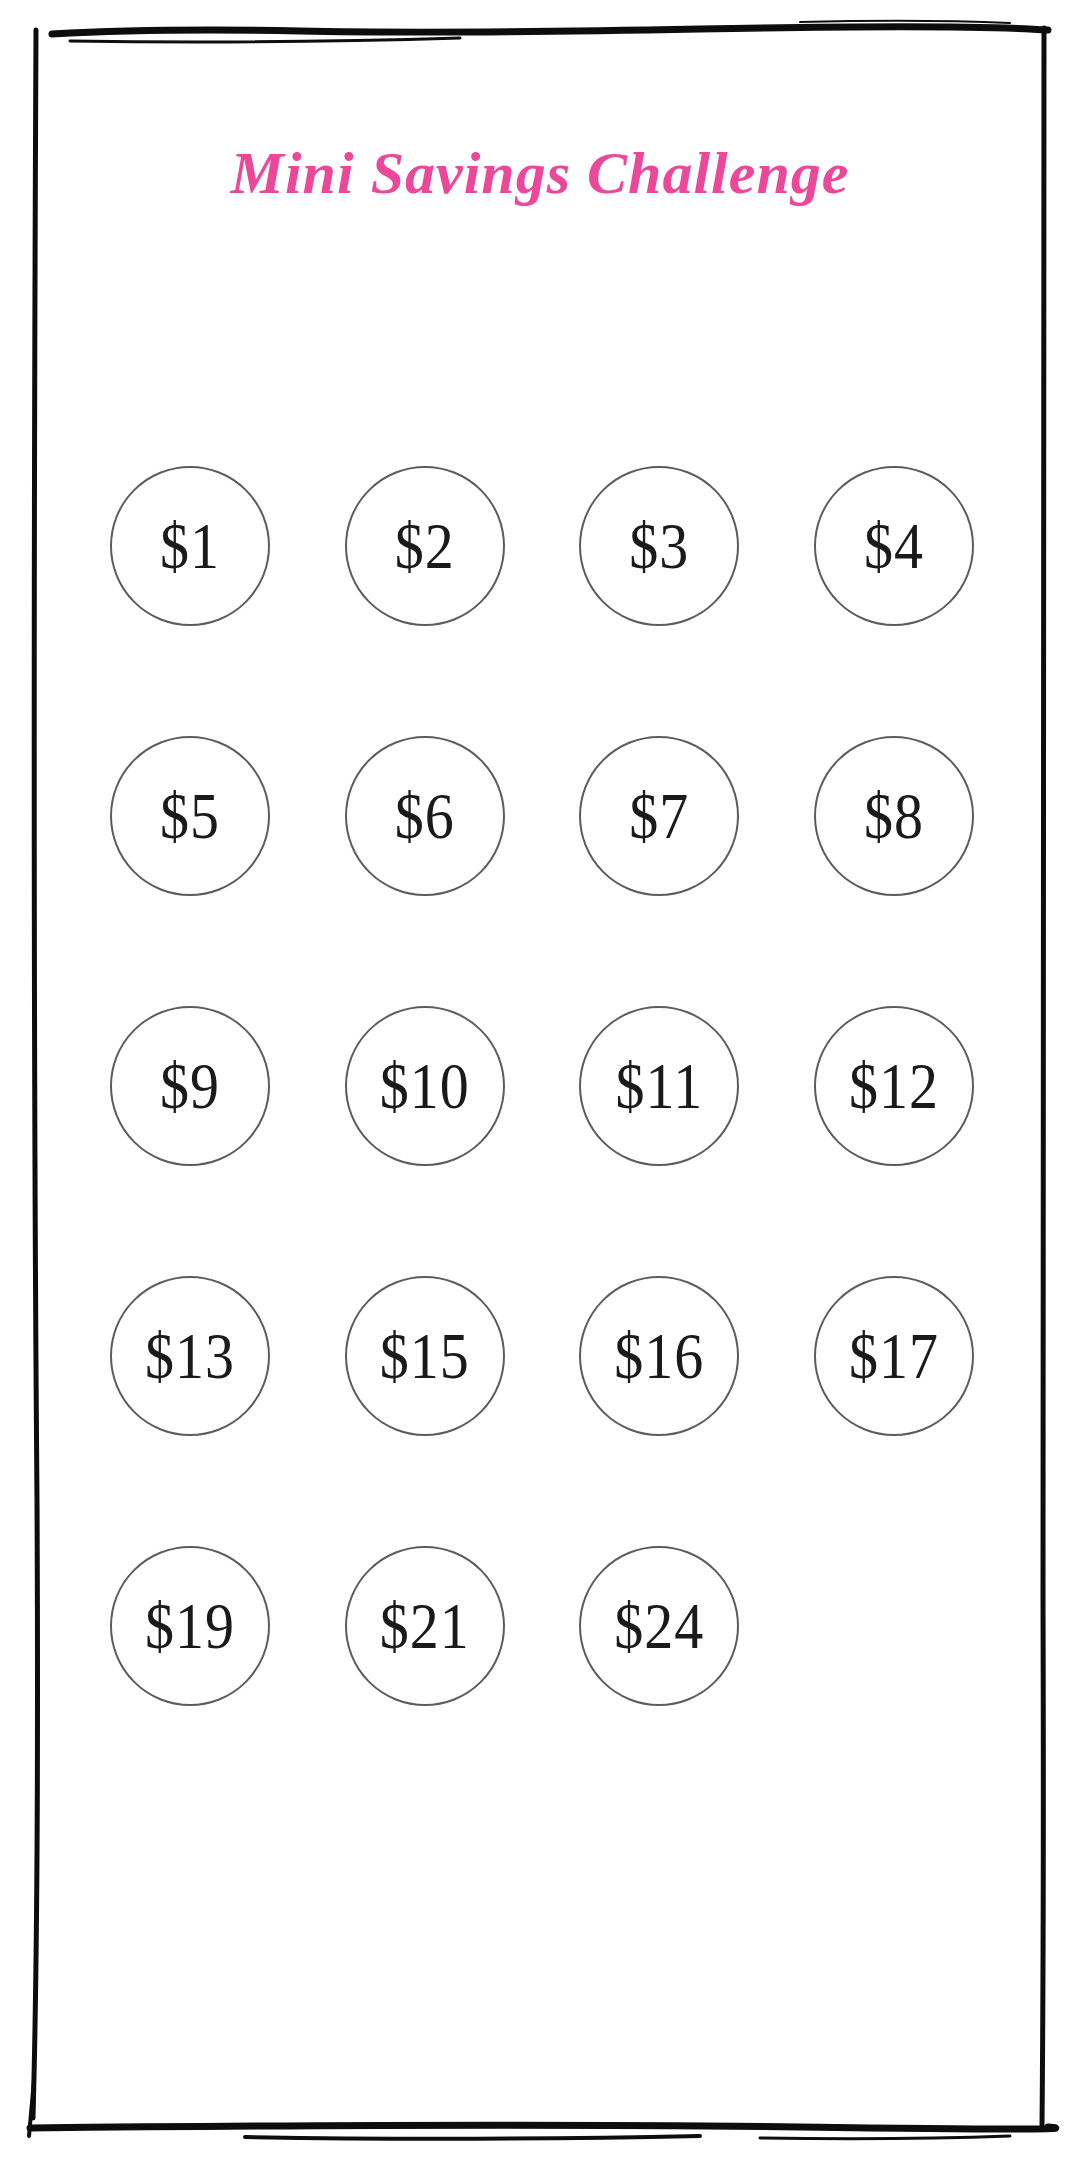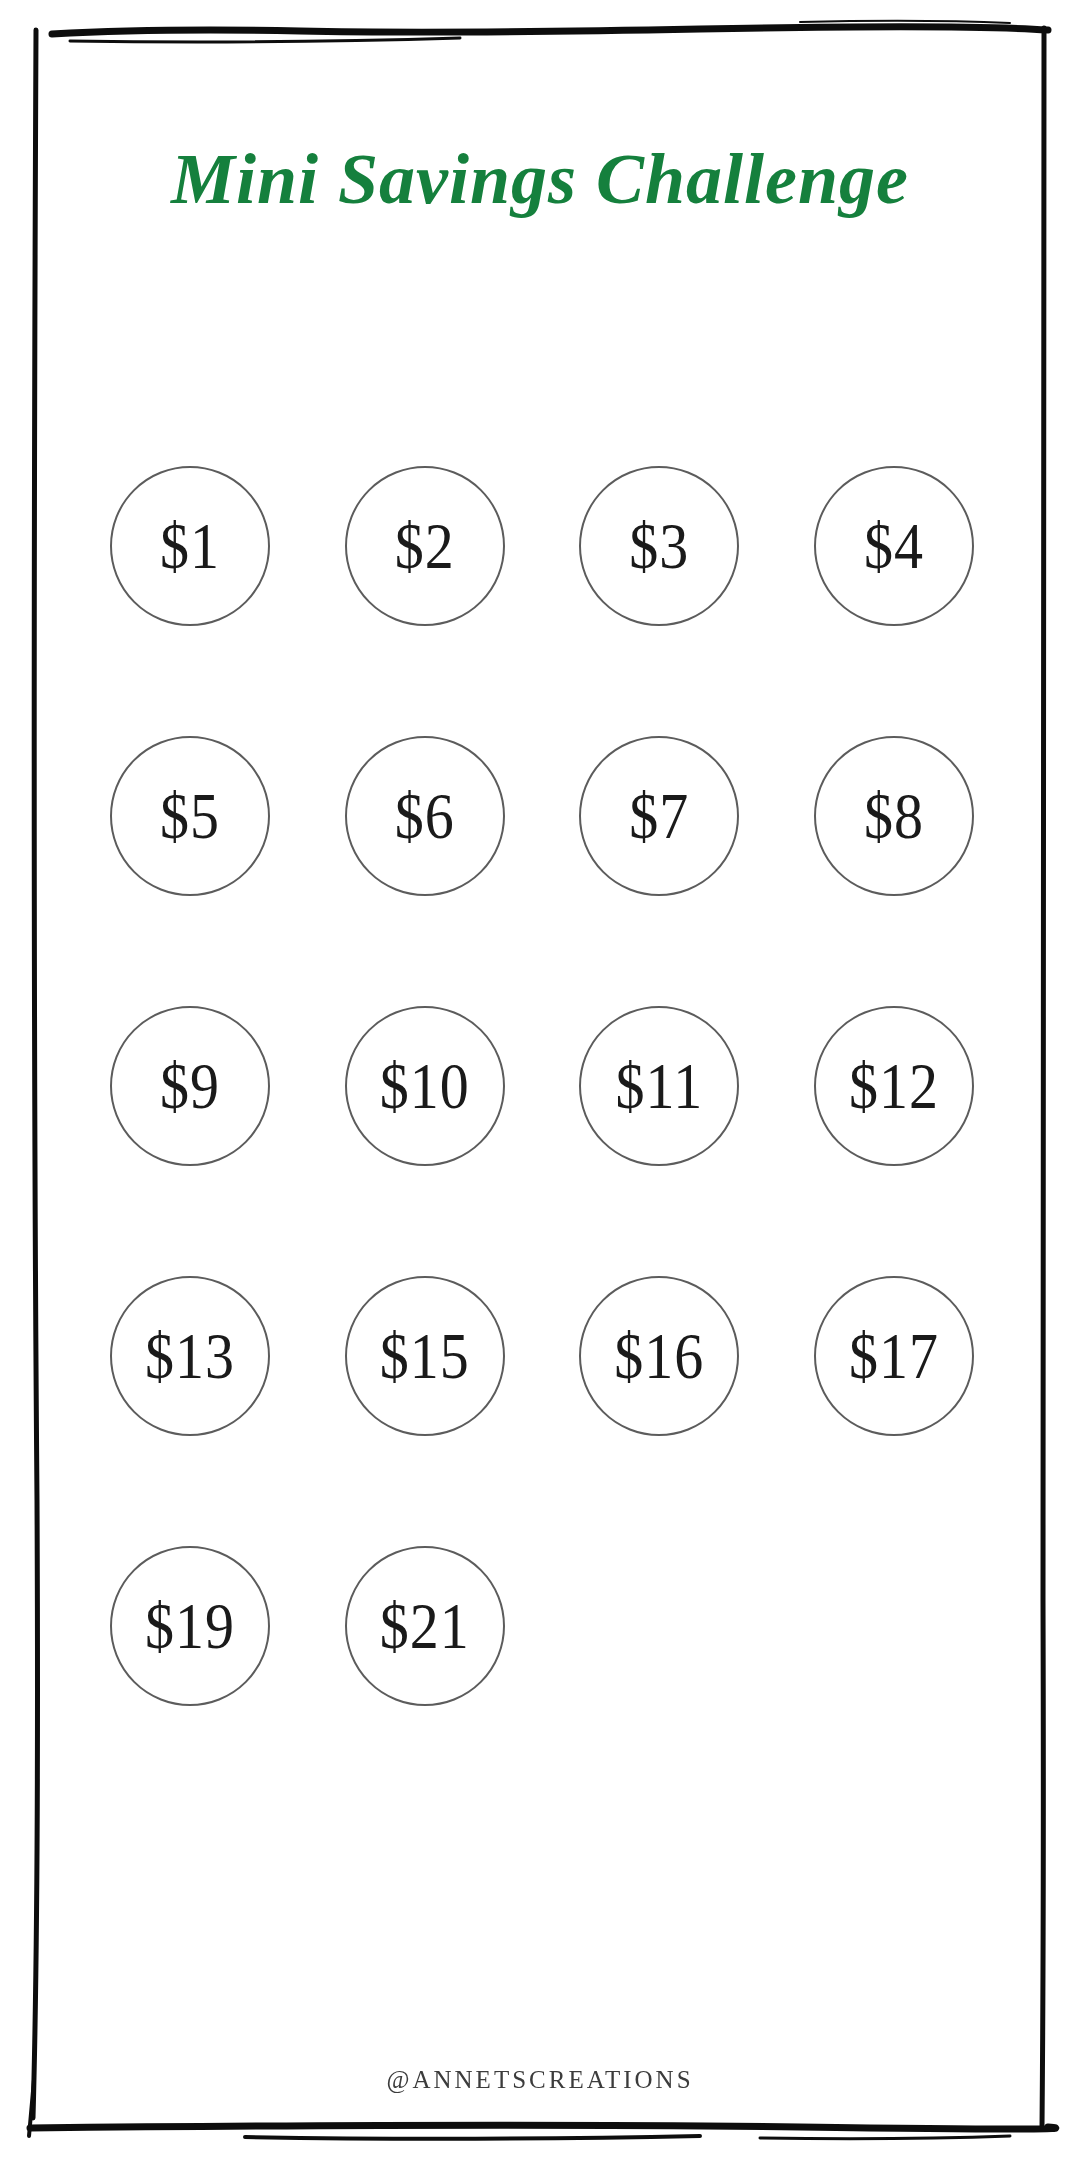--- a/index.html
+++ b/index.html
@@ -25,23 +25,23 @@
   .title {
     position: absolute;
     top: 140px;
     left: 0;
     width: 100%;
     margin: 0;
     text-align: center;
     font-family: "Liberation Serif", serif;
     font-style: italic;
     font-weight: 700;
-    font-size: 72px;
+    font-size: 60px;
     line-height: 1.1;
-    color: #15803d;
+    color: #ec4899;
     letter-spacing: 1px;
   }
   .total {
     position: absolute;
     top: 298px;
     left: 0;
     width: 100%;
     text-align: center;
     font-family: "Liberation Serif", serif;
     font-weight: 400;
@@ -162,17 +162,19 @@
       </div>
       <div class="cell">
         <span class="amount">$17</span>
       </div>
       <div class="cell">
         <span class="amount">$19</span>
       </div>
       <div class="cell">
         <span class="amount">$21</span>
       </div>
+      <div class="cell">
+        <span class="amount">$24</span>
+      </div>
     </div>
 
-  <div class="footer">@ANNETSCREATIONS</div>
 
 </div>
 
 </body></html>

